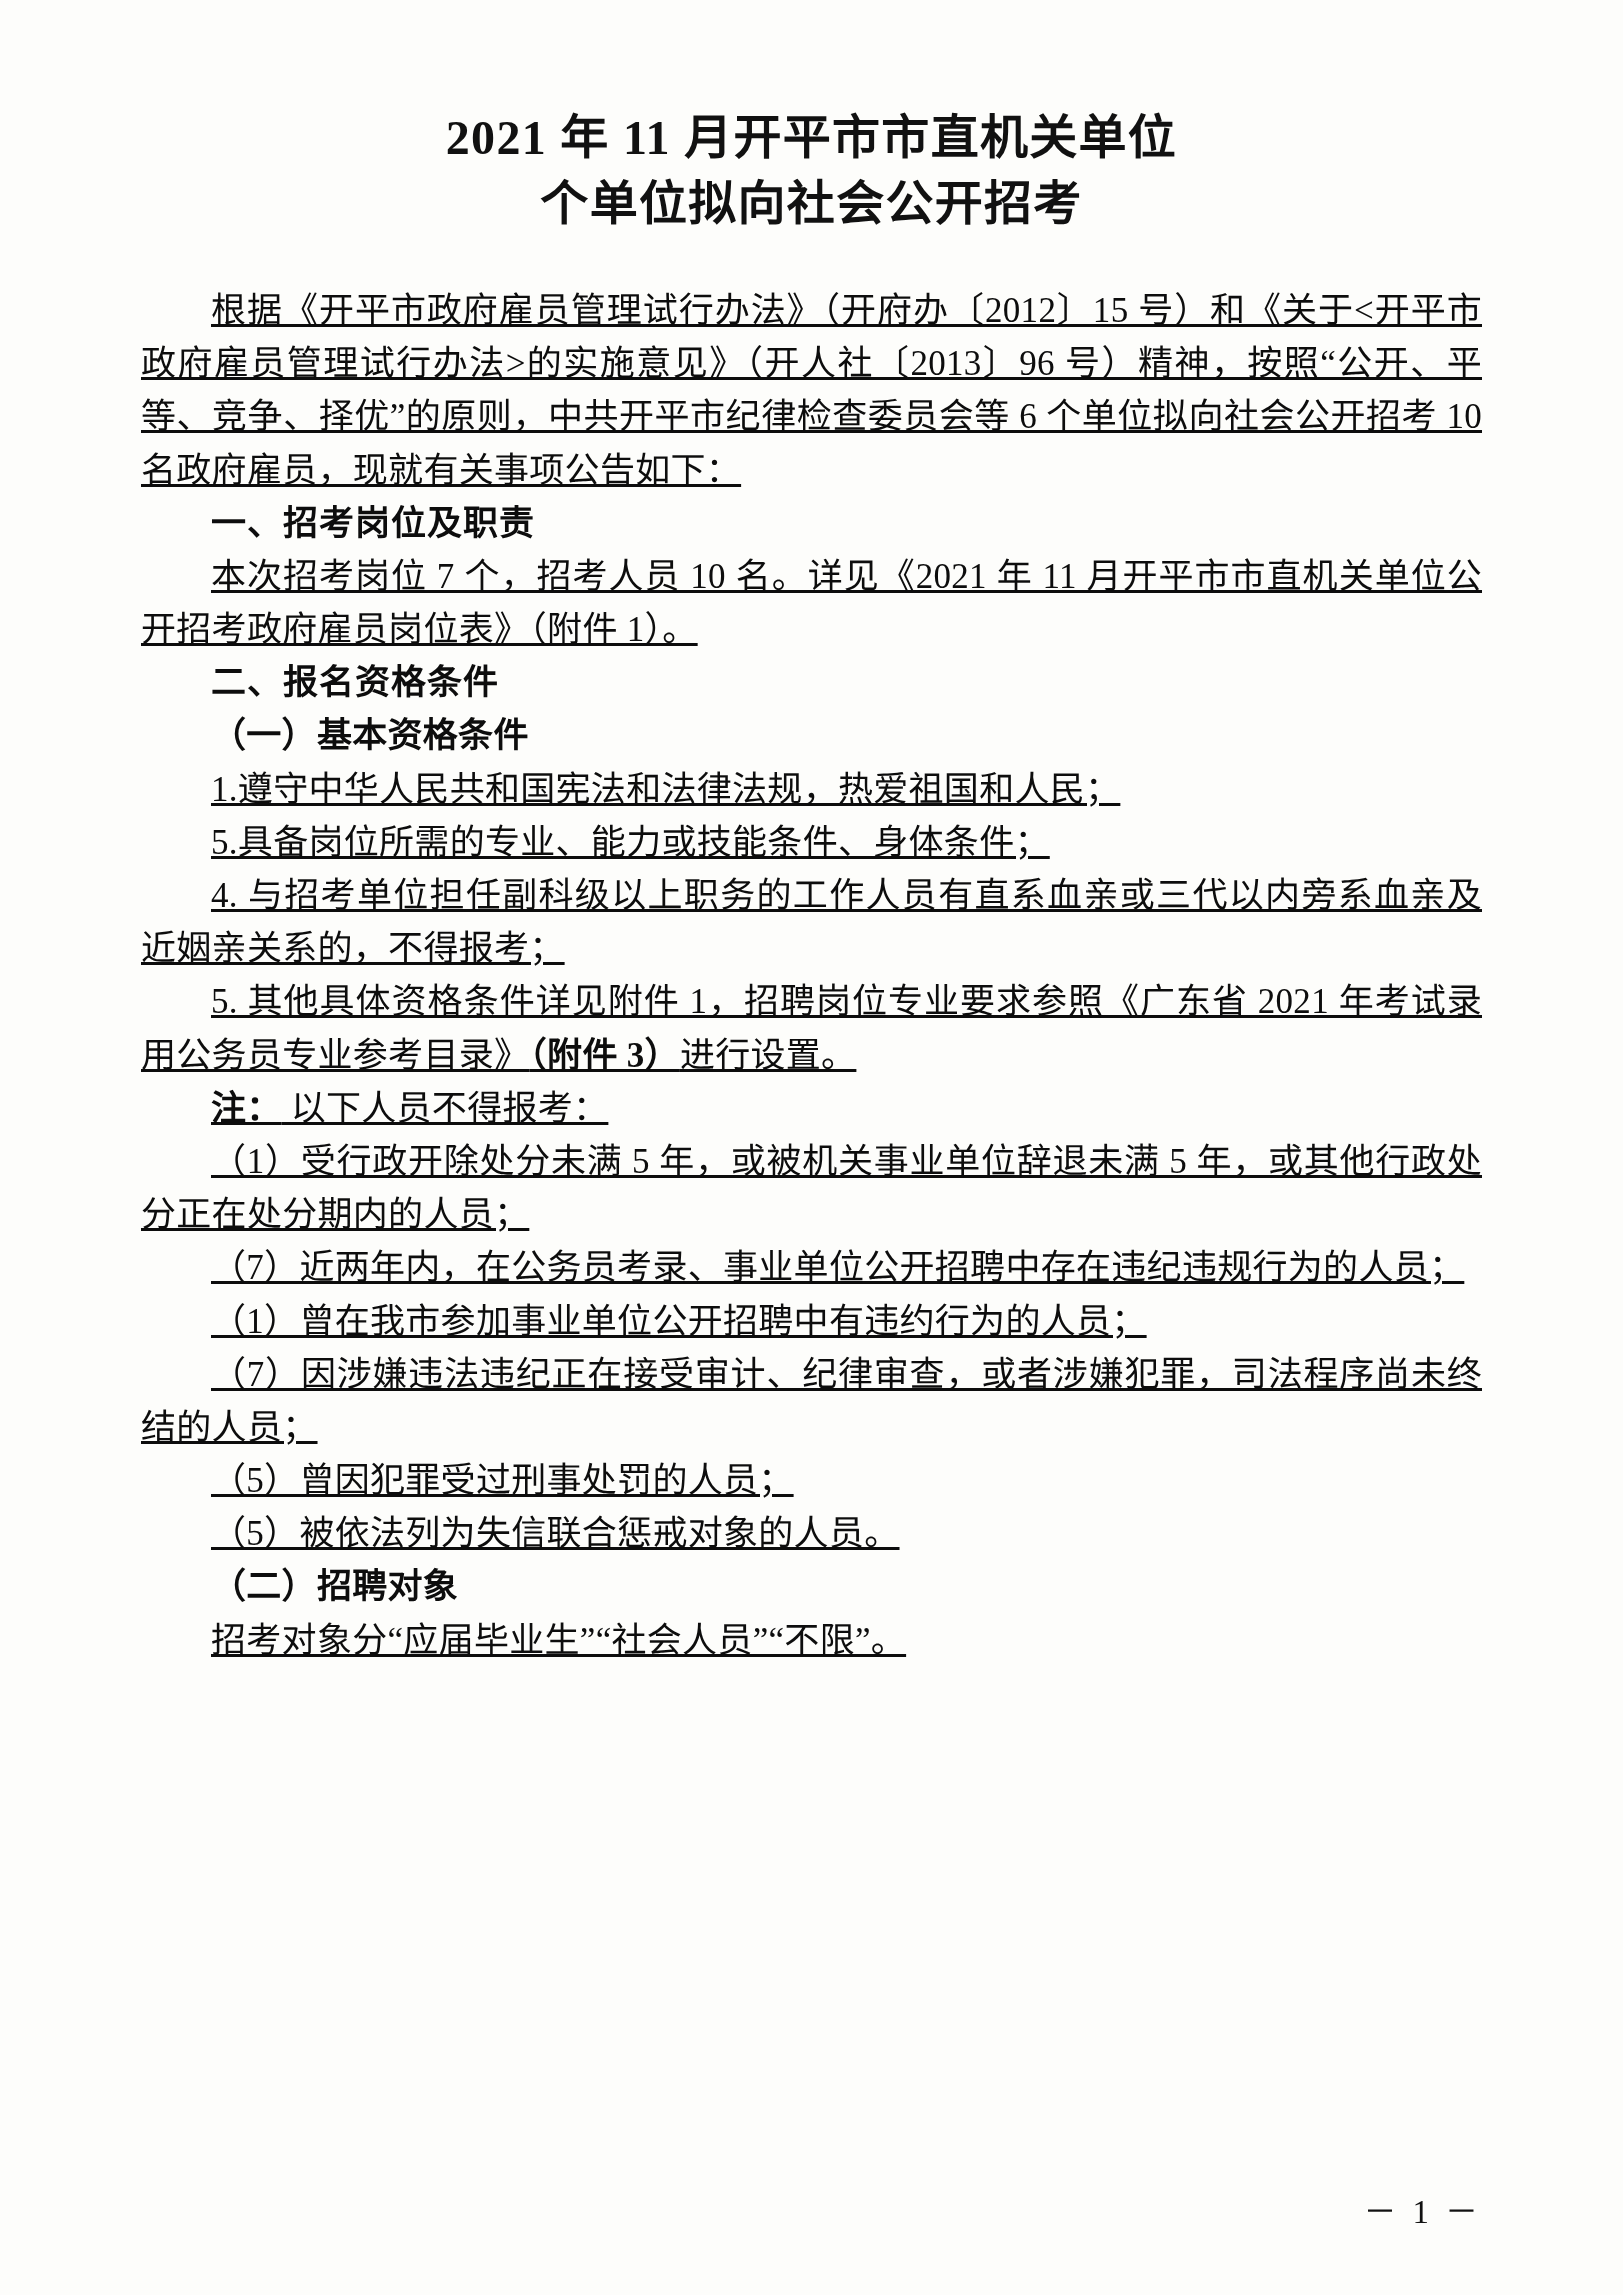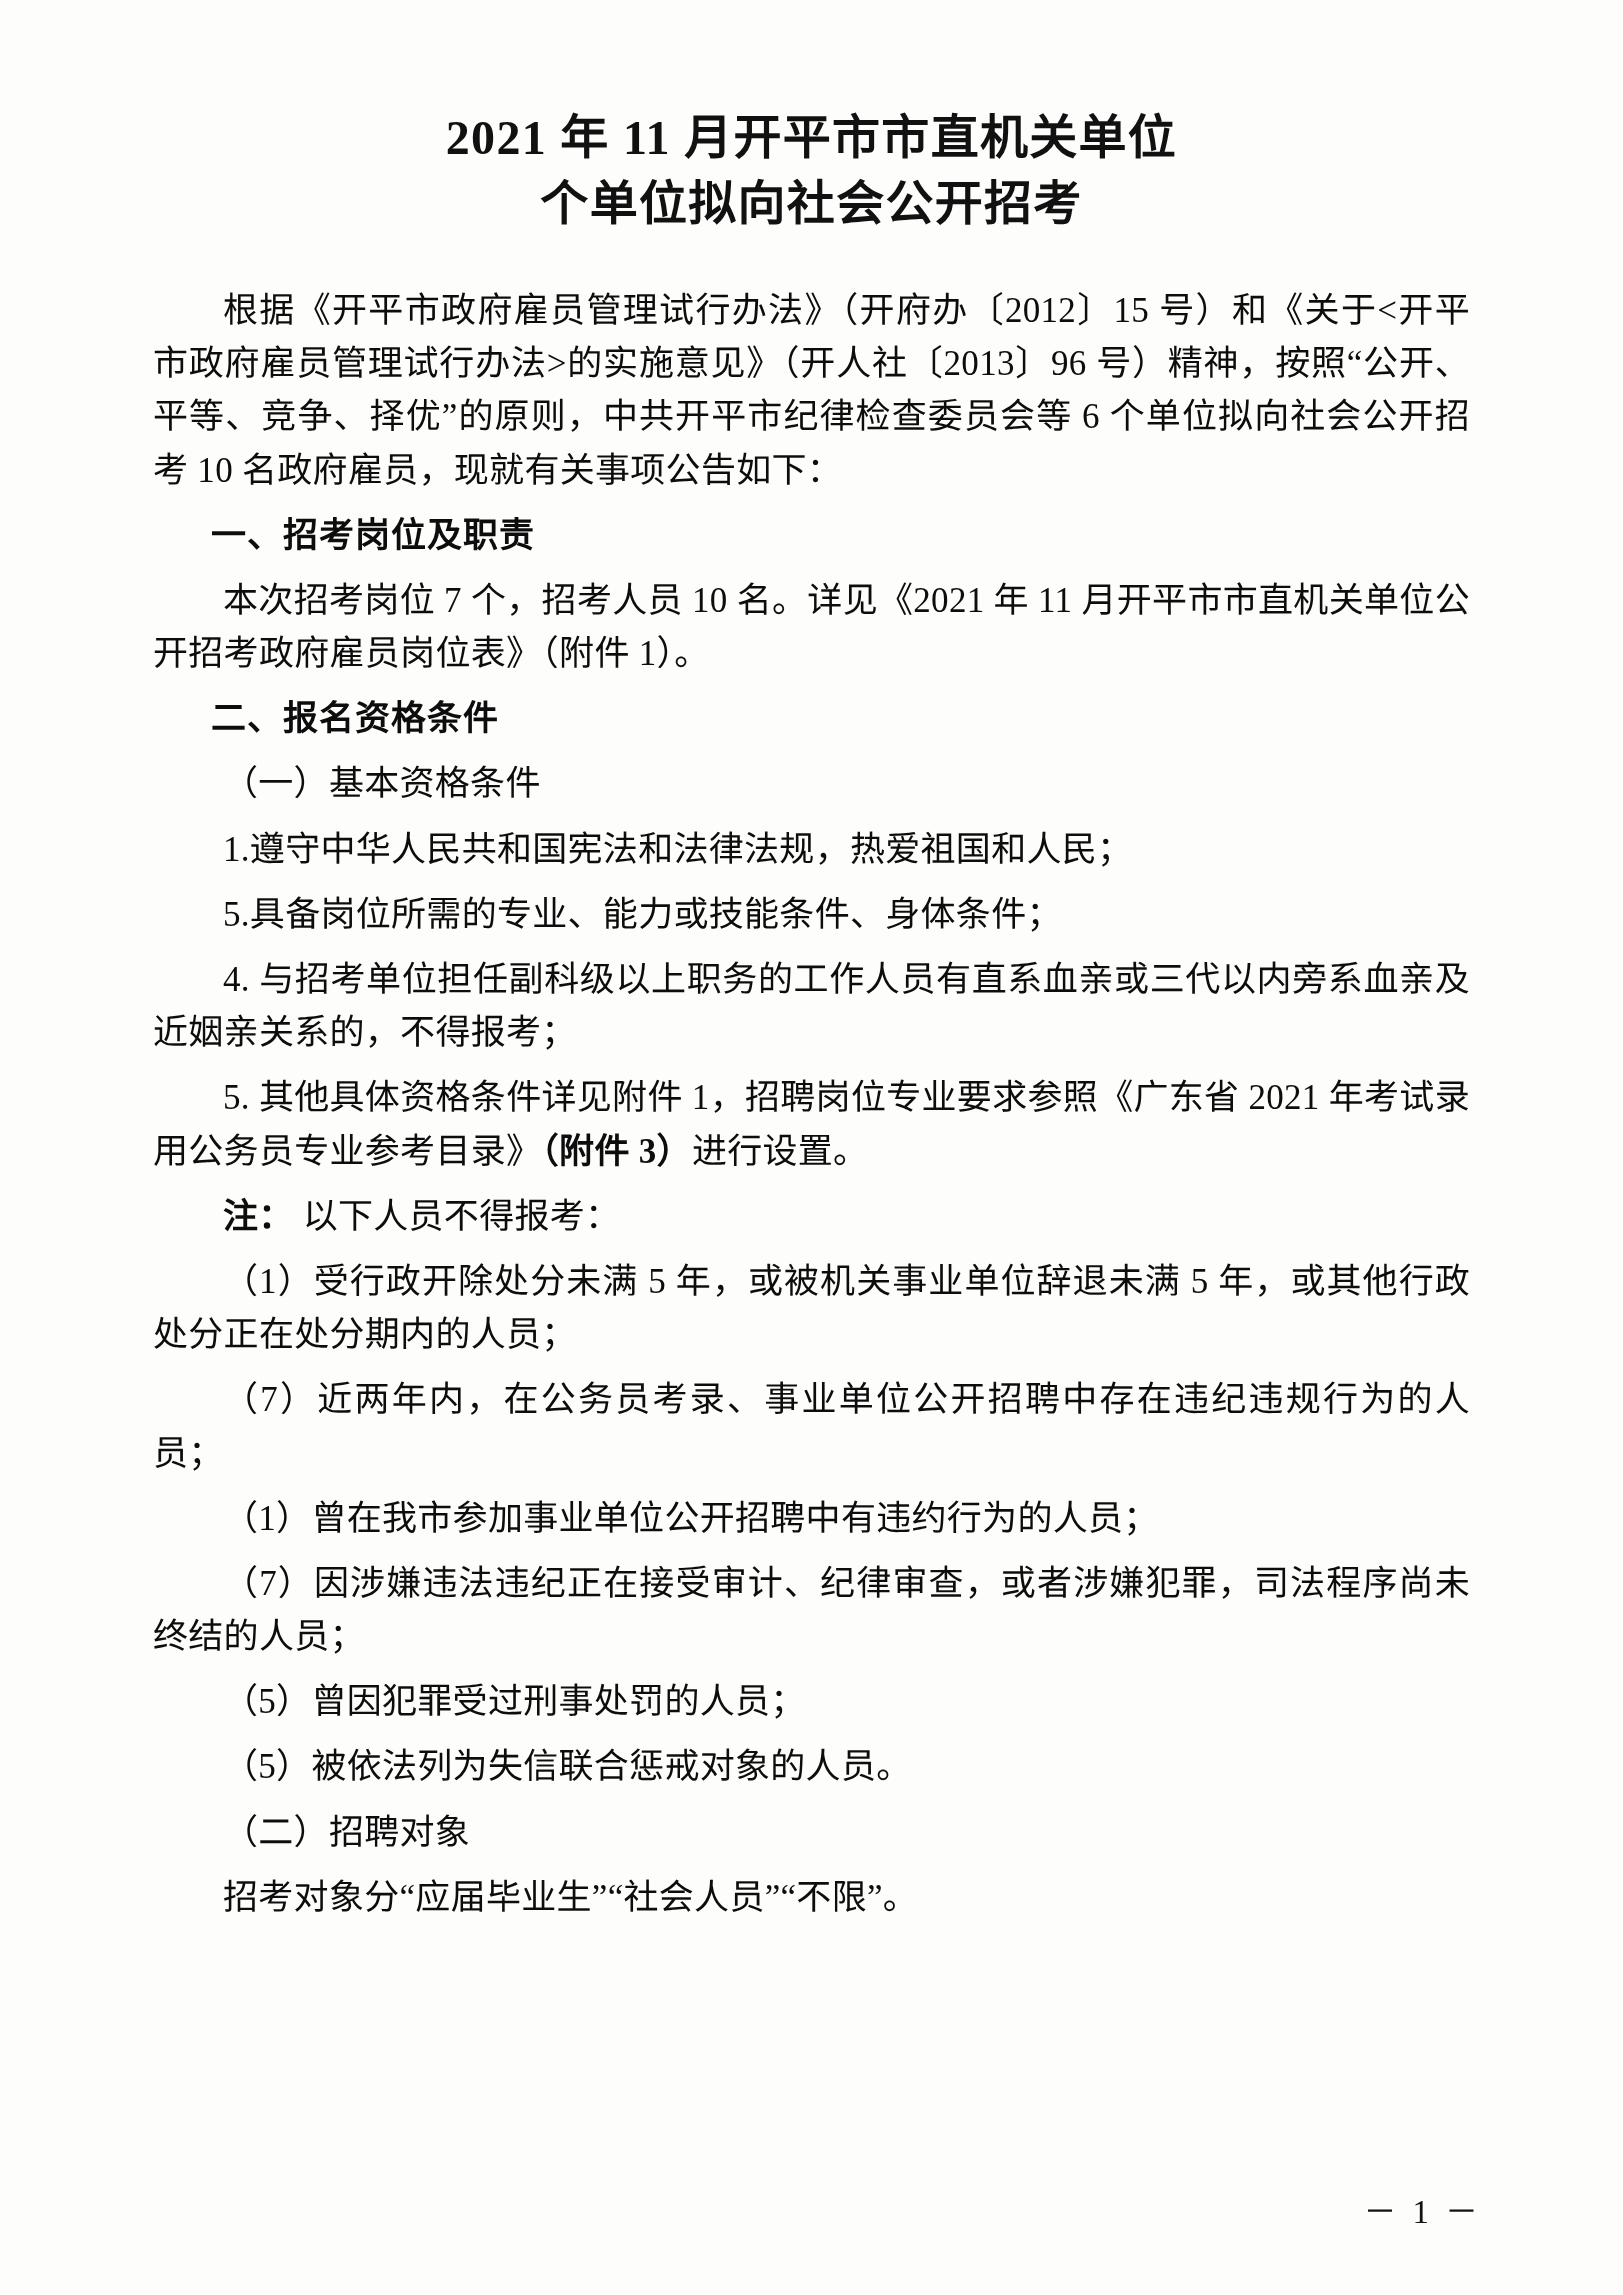--- a/index.html
+++ b/index.html
@@ -37,33 +37,34 @@
   }
   .body-text {
     margin-top: 47px;
     font-size: 35px;
     line-height: 1.52;
     letter-spacing: 0.3px;
     text-align: justify;
     text-justify: inter-ideograph;
   }
   p.para {
-    margin: 12px;
+    margin: 0;
     text-indent: 2em;
+    text-decoration: underline;
   }
   p.heading {
     margin: 0;
     text-indent: 2em;
     font-weight: bold;
     letter-spacing: 1px;
   }
   p.subheading {
-    margin: 12px;
+    margin: 0;
     text-indent: 2em;
-    font-weight: normal;
+    font-weight: bold;
   }
   .bold-inline {
     font-weight: bold;
   }
   .page-number {
     position: absolute;
     left: 0;
     right: 141px;
     bottom: 62px;
     text-align: right;

